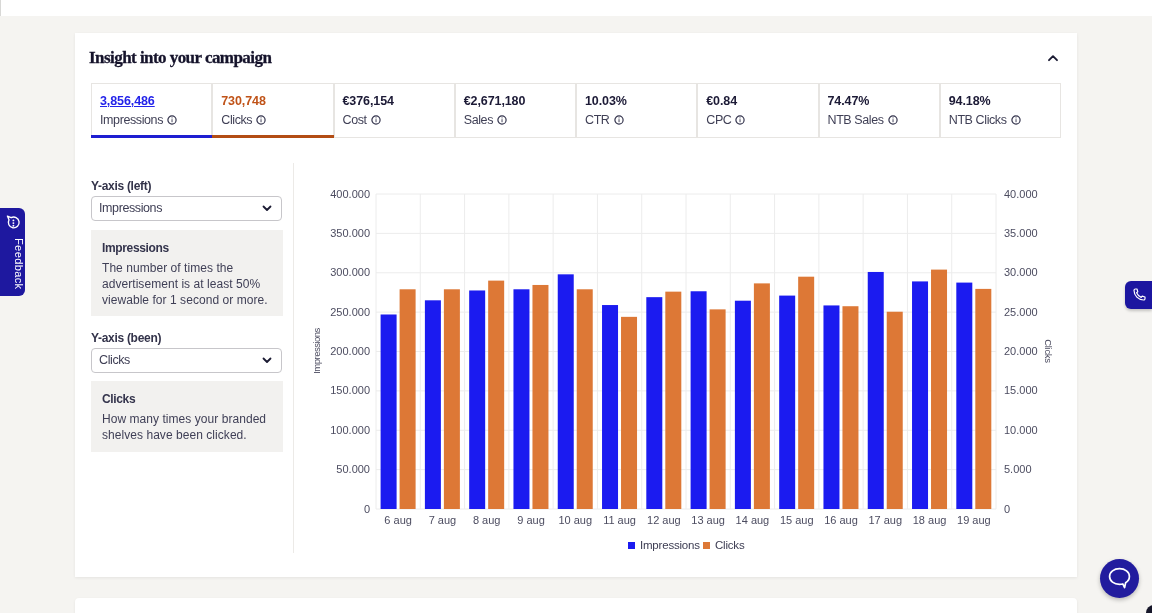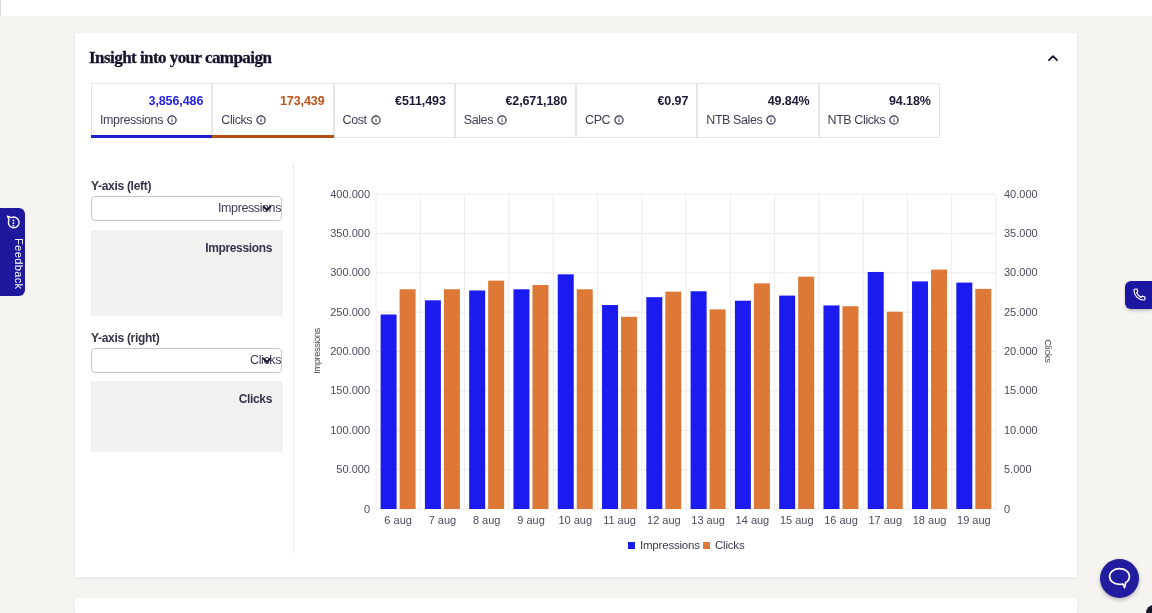--- a/index.html
+++ b/index.html
@@ -1,32 +1,32 @@
 <!DOCTYPE html>
 <html><head><meta charset="utf-8">
 <style>
 * { margin:0; padding:0; box-sizing:border-box; }
 html,body { width:1152px; height:613px; overflow:hidden; background:#f5f4f1;
   font-family:"Liberation Sans", sans-serif; }
 .topbar { position:absolute; left:0; top:0; width:1152px; height:16px; background:#fff; overflow:hidden; }
 .card1 { position:absolute; left:75px; top:33px; width:1002px; height:544px; background:#fff;
-  border-radius:0; box-shadow:0 1px 3px rgba(0,0,0,0.07);text-align:right; }
+  border-radius:0; box-shadow:0 1px 3px rgba(0,0,0,0.07); }
 .card2 { position:absolute; left:75px; top:598px; width:1002px; height:60px; background:#fff;
   border-radius:4px; box-shadow:0 1px 3px rgba(0,0,0,0.07); overflow:hidden; }
 .title { position:absolute; left:14px; top:18px; font-family:"Liberation Serif", serif;
   font-weight:bold; font-size:17px; line-height:13px; color:#15132b; letter-spacing:-0.55px; -webkit-text-stroke:0.3px #15132b; }
 .chev { position:absolute; left:972px; top:21px; }
 .tabs { position:absolute; left:16px; top:50px; display:flex; }
 .tab { width:121.25px; height:55px; background:#fff; border:1px solid #e7e5e2; position:relative;
   padding:10px 8px 0 8px; }
 .tab .val { font-size:12.5px; font-weight:bold; color:#1c1a36; letter-spacing:-0.1px; }
 .tab .lab { margin-top:5px; font-size:12.5px; color:#3f3f55; letter-spacing:-0.4px; display:flex; align-items:center; }
 .tab .lab svg { margin-left:4px; }
 .tab .ul { position:absolute; left:-1px; right:-1px; bottom:-1px; height:3px; }
-.val.blue { color:#2424ea; }
+.val.blue { color:#2424ea;text-decoration:underline; }
 .val.orange { color:#c05318; }
 .ylab { position:absolute; font-size:12px; font-weight:bold; color:#33334a; letter-spacing:-0.3px; }
 .select { position:absolute; width:191px; height:25px; border:1px solid #c7c6ca; border-radius:4px;
   background:#fff; font-size:12.5px; color:#3e3e54; line-height:22px; padding-left:7px; letter-spacing:-0.4px; }
 .select svg { position:absolute; right:9px; top:8px; }
 .infobox { position:absolute; left:16px; width:192px; background:#f2f1ef; padding:13px 11px; }
 .infobox b { font-size:12px; color:#34344c; display:block; line-height:11px; margin-bottom:6px; letter-spacing:-0.35px; }
 .infobox p { font-size:12px; line-height:16px; color:#3f3f56; letter-spacing:0.05px; }
 .vsep { position:absolute; left:218px; top:130px; width:1px; height:390px; background:#eceae7; }
 .chartwrap { position:absolute; left:225px; top:137px; }
@@ -53,54 +53,62 @@
     <div class="tab">
         <div class="val blue">3,856,486</div>
         <div class="lab">Impressions <svg width="10" height="10" viewBox="0 0 10 10">
             <circle cx="5" cy="5" r="4.1" fill="none" stroke="#33334c" stroke-width="1.2"></circle>
             <rect x="4.55" y="4.2" width="0.95" height="3" fill="#3b3b52"></rect>
             <rect x="4.55" y="2.4" width="0.95" height="1" fill="#3b3b52"></rect>
           </svg></div>
         <div class="ul" style="background:#1e1ed1"></div>
       </div>
     <div class="tab">
-        <div class="val orange">173,439</div>
+        <div class="val orange">730,748</div>
         <div class="lab">Clicks <svg width="10" height="10" viewBox="0 0 10 10">
             <circle cx="5" cy="5" r="4.1" fill="none" stroke="#33334c" stroke-width="1.2"></circle>
             <rect x="4.55" y="4.2" width="0.95" height="3" fill="#3b3b52"></rect>
             <rect x="4.55" y="2.4" width="0.95" height="1" fill="#3b3b52"></rect>
           </svg></div>
         <div class="ul" style="background:#b34d14"></div>
       </div>
     <div class="tab">
-        <div class="val">€511,493</div>
+        <div class="val">€376,154</div>
         <div class="lab">Cost <svg width="10" height="10" viewBox="0 0 10 10">
             <circle cx="5" cy="5" r="4.1" fill="none" stroke="#33334c" stroke-width="1.2"></circle>
             <rect x="4.55" y="4.2" width="0.95" height="3" fill="#3b3b52"></rect>
             <rect x="4.55" y="2.4" width="0.95" height="1" fill="#3b3b52"></rect>
           </svg></div>
       </div>
     <div class="tab">
         <div class="val">€2,671,180</div>
         <div class="lab">Sales <svg width="10" height="10" viewBox="0 0 10 10">
             <circle cx="5" cy="5" r="4.1" fill="none" stroke="#33334c" stroke-width="1.2"></circle>
             <rect x="4.55" y="4.2" width="0.95" height="3" fill="#3b3b52"></rect>
             <rect x="4.55" y="2.4" width="0.95" height="1" fill="#3b3b52"></rect>
           </svg></div>
       </div>
     <div class="tab">
-        <div class="val">€0.97</div>
+        <div class="val">10.03%</div>
+        <div class="lab">CTR <svg width="10" height="10" viewBox="0 0 10 10">
+            <circle cx="5" cy="5" r="4.1" fill="none" stroke="#33334c" stroke-width="1.2"></circle>
+            <rect x="4.55" y="4.2" width="0.95" height="3" fill="#3b3b52"></rect>
+            <rect x="4.55" y="2.4" width="0.95" height="1" fill="#3b3b52"></rect>
+          </svg></div>
+      </div>
+    <div class="tab">
+        <div class="val">€0.84</div>
         <div class="lab">CPC <svg width="10" height="10" viewBox="0 0 10 10">
             <circle cx="5" cy="5" r="4.1" fill="none" stroke="#33334c" stroke-width="1.2"></circle>
             <rect x="4.55" y="4.2" width="0.95" height="3" fill="#3b3b52"></rect>
             <rect x="4.55" y="2.4" width="0.95" height="1" fill="#3b3b52"></rect>
           </svg></div>
       </div>
     <div class="tab">
-        <div class="val">49.84%</div>
+        <div class="val">74.47%</div>
         <div class="lab">NTB Sales <svg width="10" height="10" viewBox="0 0 10 10">
             <circle cx="5" cy="5" r="4.1" fill="none" stroke="#33334c" stroke-width="1.2"></circle>
             <rect x="4.55" y="4.2" width="0.95" height="3" fill="#3b3b52"></rect>
             <rect x="4.55" y="2.4" width="0.95" height="1" fill="#3b3b52"></rect>
           </svg></div>
       </div>
     <div class="tab">
         <div class="val">94.18%</div>
         <div class="lab">NTB Clicks <svg width="10" height="10" viewBox="0 0 10 10">
             <circle cx="5" cy="5" r="4.1" fill="none" stroke="#33334c" stroke-width="1.2"></circle>
@@ -109,28 +117,30 @@
           </svg></div>
       </div>
   </div>
 
   <div class="ylab" style="left:16px; top:146px;">Y-axis (left)</div>
   <div class="select" style="left:16px; top:163px;">Impressions <svg width="10" height="7" viewBox="0 0 10 7">
         <path d="M1.5 1.5 L5 5 L8.5 1.5" fill="none" stroke="#1b1b33" stroke-width="1.8" stroke-linecap="round" stroke-linejoin="round"></path>
       </svg></div>
   <div class="infobox" style="top:197px; height:86px;">
       <b>Impressions</b>
+    <p>The number of times the<br>advertisement is at least 50%<br>viewable for 1 second or more.</p>
     </div>
 
-  <div class="ylab" style="left:16px; top:298px;">Y-axis (right)</div>
+  <div class="ylab" style="left:16px; top:298px;">Y-axis (been)</div>
   <div class="select" style="left:16px; top:315px;">Clicks <svg width="10" height="7" viewBox="0 0 10 7">
         <path d="M1.5 1.5 L5 5 L8.5 1.5" fill="none" stroke="#1b1b33" stroke-width="1.8" stroke-linecap="round" stroke-linejoin="round"></path>
       </svg></div>
   <div class="infobox" style="top:348px; height:71px;">
       <b>Clicks</b>
+    <p>How many times your branded<br>shelves have been clicked.</p>
     </div>
 
   <div class="vsep"></div>
   <div class="chartwrap">
     <svg width="777" height="392" viewBox="0 0 777 392">
 <line x1="76.0" y1="24.00" x2="696.0" y2="24.00" stroke="#ececec" stroke-width="1"></line>
 <line x1="76.0" y1="63.38" x2="696.0" y2="63.38" stroke="#ececec" stroke-width="1"></line>
 <line x1="76.0" y1="102.75" x2="696.0" y2="102.75" stroke="#ececec" stroke-width="1"></line>
 <line x1="76.0" y1="142.12" x2="696.0" y2="142.12" stroke="#ececec" stroke-width="1"></line>
 <line x1="76.0" y1="181.50" x2="696.0" y2="181.50" stroke="#ececec" stroke-width="1"></line>

